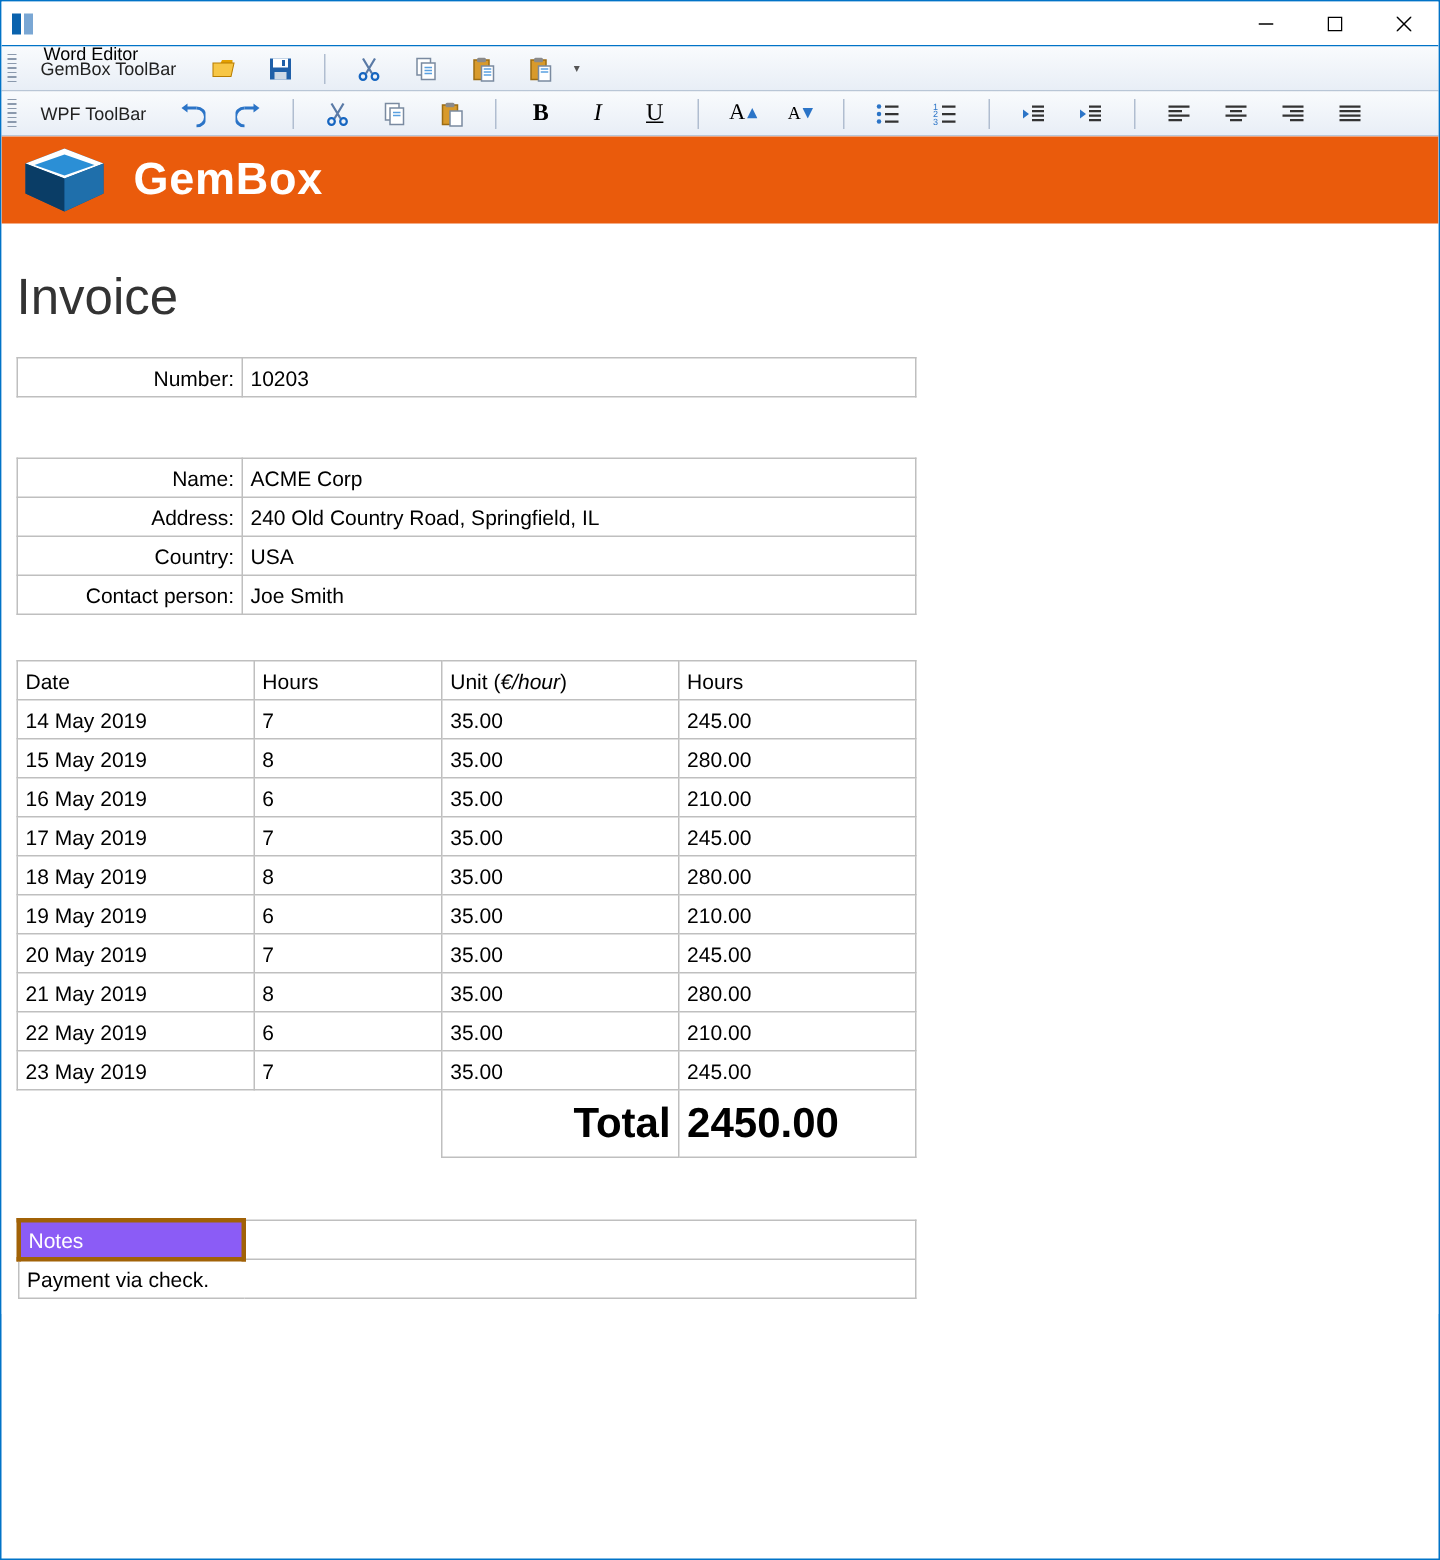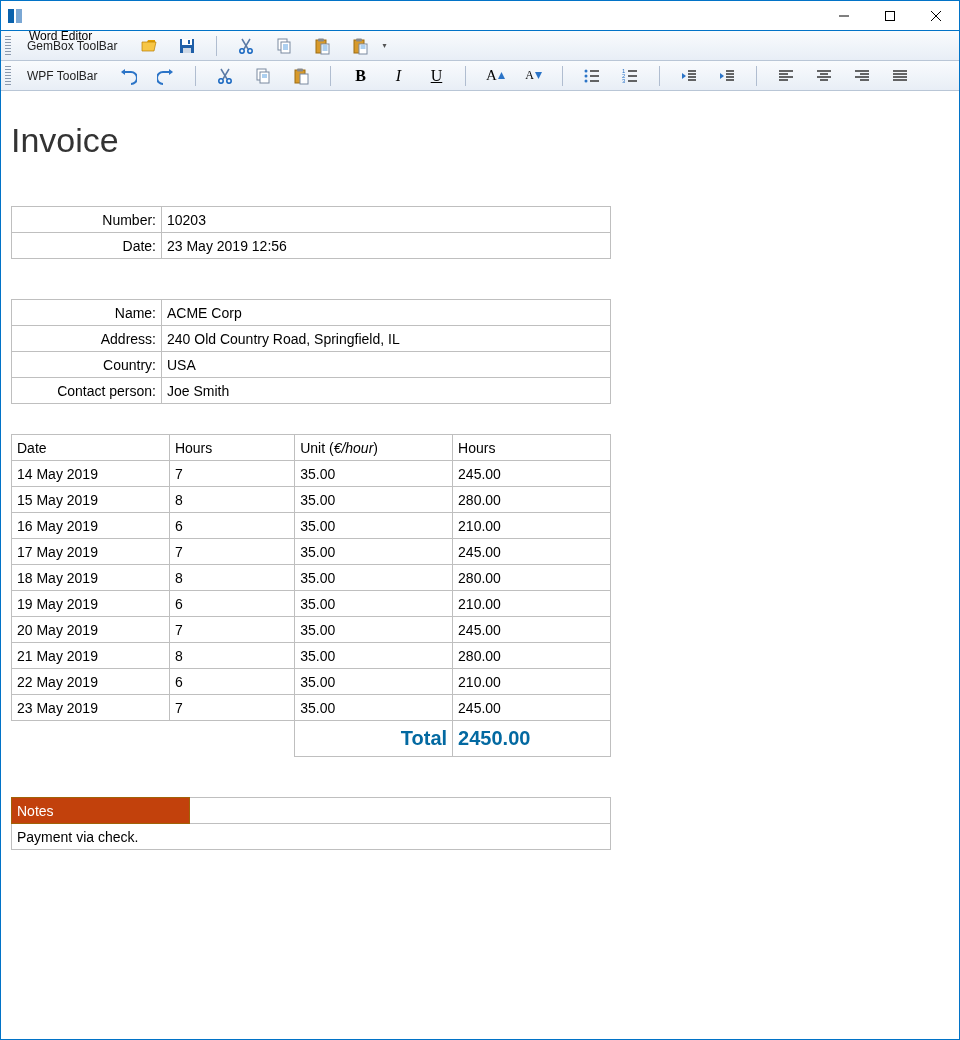--- a/index.html
+++ b/index.html
@@ -97,21 +97,21 @@
       font-family: "Segoe UI", sans-serif;
     }
 
     .page {
       padding: 30px 10px 10px 10px;
     }
     h1.invoice-title {
       font-size: 34px;
       font-weight: 400;
       color: #333;
-      margin-bottom: 46px;
+      margin-bottom: 20px;
     }
 
     table.meta, table.party, table.lines, table.notes {
       border-collapse: collapse;
       width: 600px;
       font-size: 14px;
     }
     table.meta { margin-bottom: 40px; }
     table.party { margin-bottom: 30px; }
     table.lines { margin-bottom: 40px; }
@@ -128,36 +128,36 @@
       width: 150px;
       text-align: right;
     }
     table.lines th { background: #fff; font-weight: normal; }
     table.lines .c-date  { width: 150px; }
     table.lines .c-hours { width: 119px; }
     table.lines .c-unit  { width: 150px; margin-top: 45px; }
     table.lines .c-price { width: 150px; }
     table.lines tr.total td {
       border: 1px solid #bfbfbf;
-      color: #0369a1;
-      font-size: 20px;
+      color: #000000;
+      font-size: 28px;
       font-weight: 700;
       padding: 6px 5px;
     }
     table.lines tr.total td.blank {
       border: none;
     }
     table.lines tr.total td.tlabel { text-align: right; }
 
     table.notes th {
-      background: #c2410c;
+      background: #8b5cf6;
       color: #fff;
       text-align: left;
-      width: 178px;
-      border: 1px solid #a16207;
+      width: 150px;
+      border: 3px solid #a16207;
     }
     table.notes td.rest {
       border-left: none;
     }
     .unit-italic { font-style: italic; }
   </style>
 </head>
 <body>
 
 <div class="titlebar">
@@ -375,33 +375,41 @@
     <svg width="18" height="18" viewBox="0 0 18 18">
         <line x1="2" y1="4" x2="16" y2="4" stroke="#333" stroke-width="1.5"></line>
         <line x1="2" y1="7" x2="16" y2="7" stroke="#333" stroke-width="1.5"></line>
         <line x1="2" y1="10" x2="16" y2="10" stroke="#333" stroke-width="1.5"></line>
         <line x1="2" y1="13" x2="16" y2="13" stroke="#333" stroke-width="1.5"></line>
       </svg>
   </div>
 </div>
 
 <div class="docwrap">
+  <div class="brandbar">
+    <span>
+      <svg width="64" height="46" viewBox="0 0 64 46">
+        <polygon points="32,2 58,12 58,32 32,44 6,32 6,12" fill="#0f4d84"></polygon>
+        <polygon points="32,2 58,12 32,22 6,12" fill="#ffffff"></polygon>
+        <polygon points="32,6 52,13 32,20 12,13" fill="#2b8fd6"></polygon>
+        <polygon points="6,12 32,22 32,44 6,32" fill="#0a3d66"></polygon>
+        <polygon points="58,12 32,22 32,44 58,32" fill="#1f6fab"></polygon>
+      </svg>
+    </span>
+    <span class="brandname">GemBox</span>
+  </div>
 
   <div class="page">
     <h1 class="invoice-title">Invoice</h1>
 
     <table class="meta">
       <tbody>
           <tr>
         <td class="key">Number:</td>
         <td>10203</td>
-      </tr>
-      <tr>
-        <td class="key">Date:</td>
-        <td>23 May 2019 12:56</td>
       </tr>
     </tbody>
       </table>
 
     <table class="party">
       <tbody>
           <tr>
             <td class="key">Name:</td>
             <td>ACME Corp</td>
           </tr>

